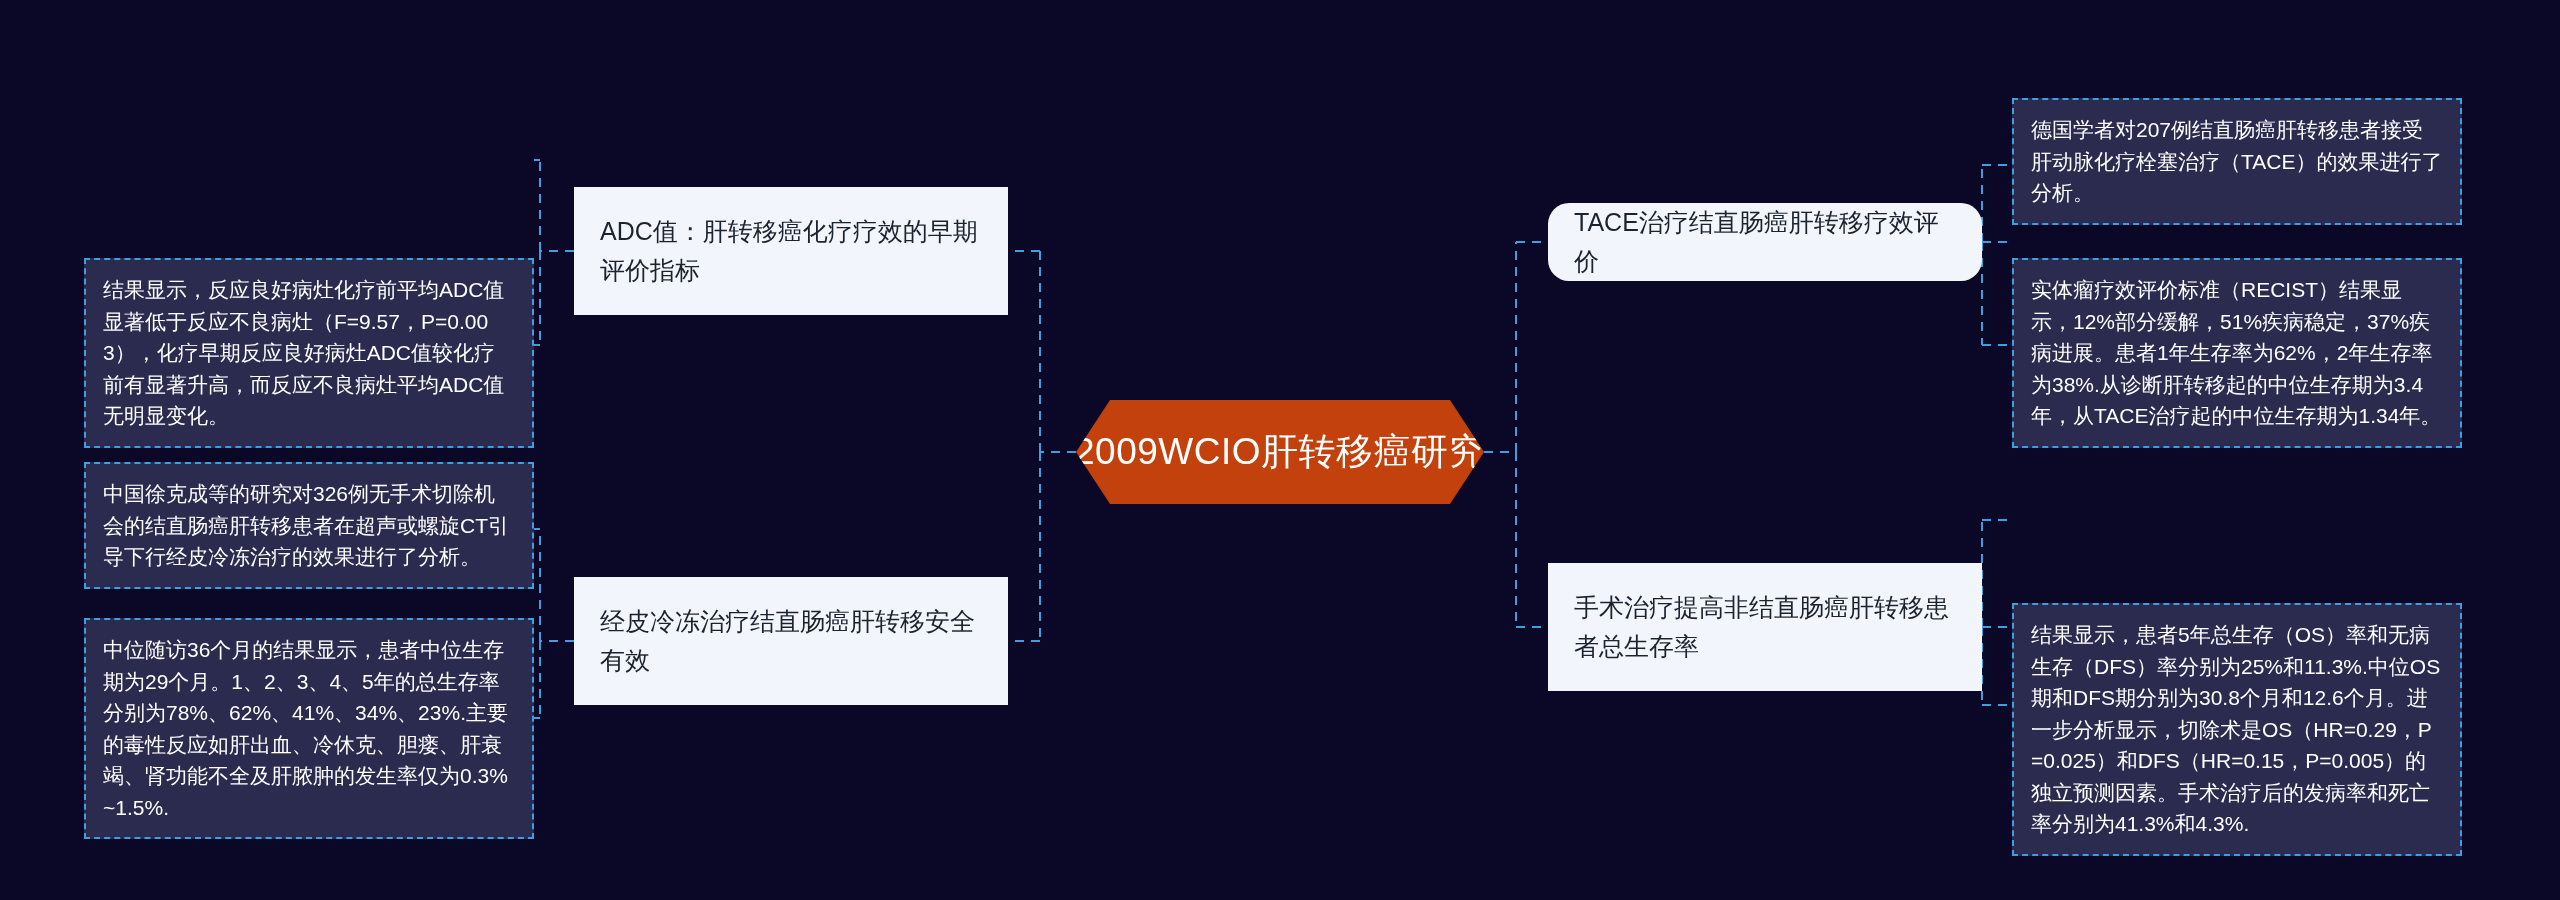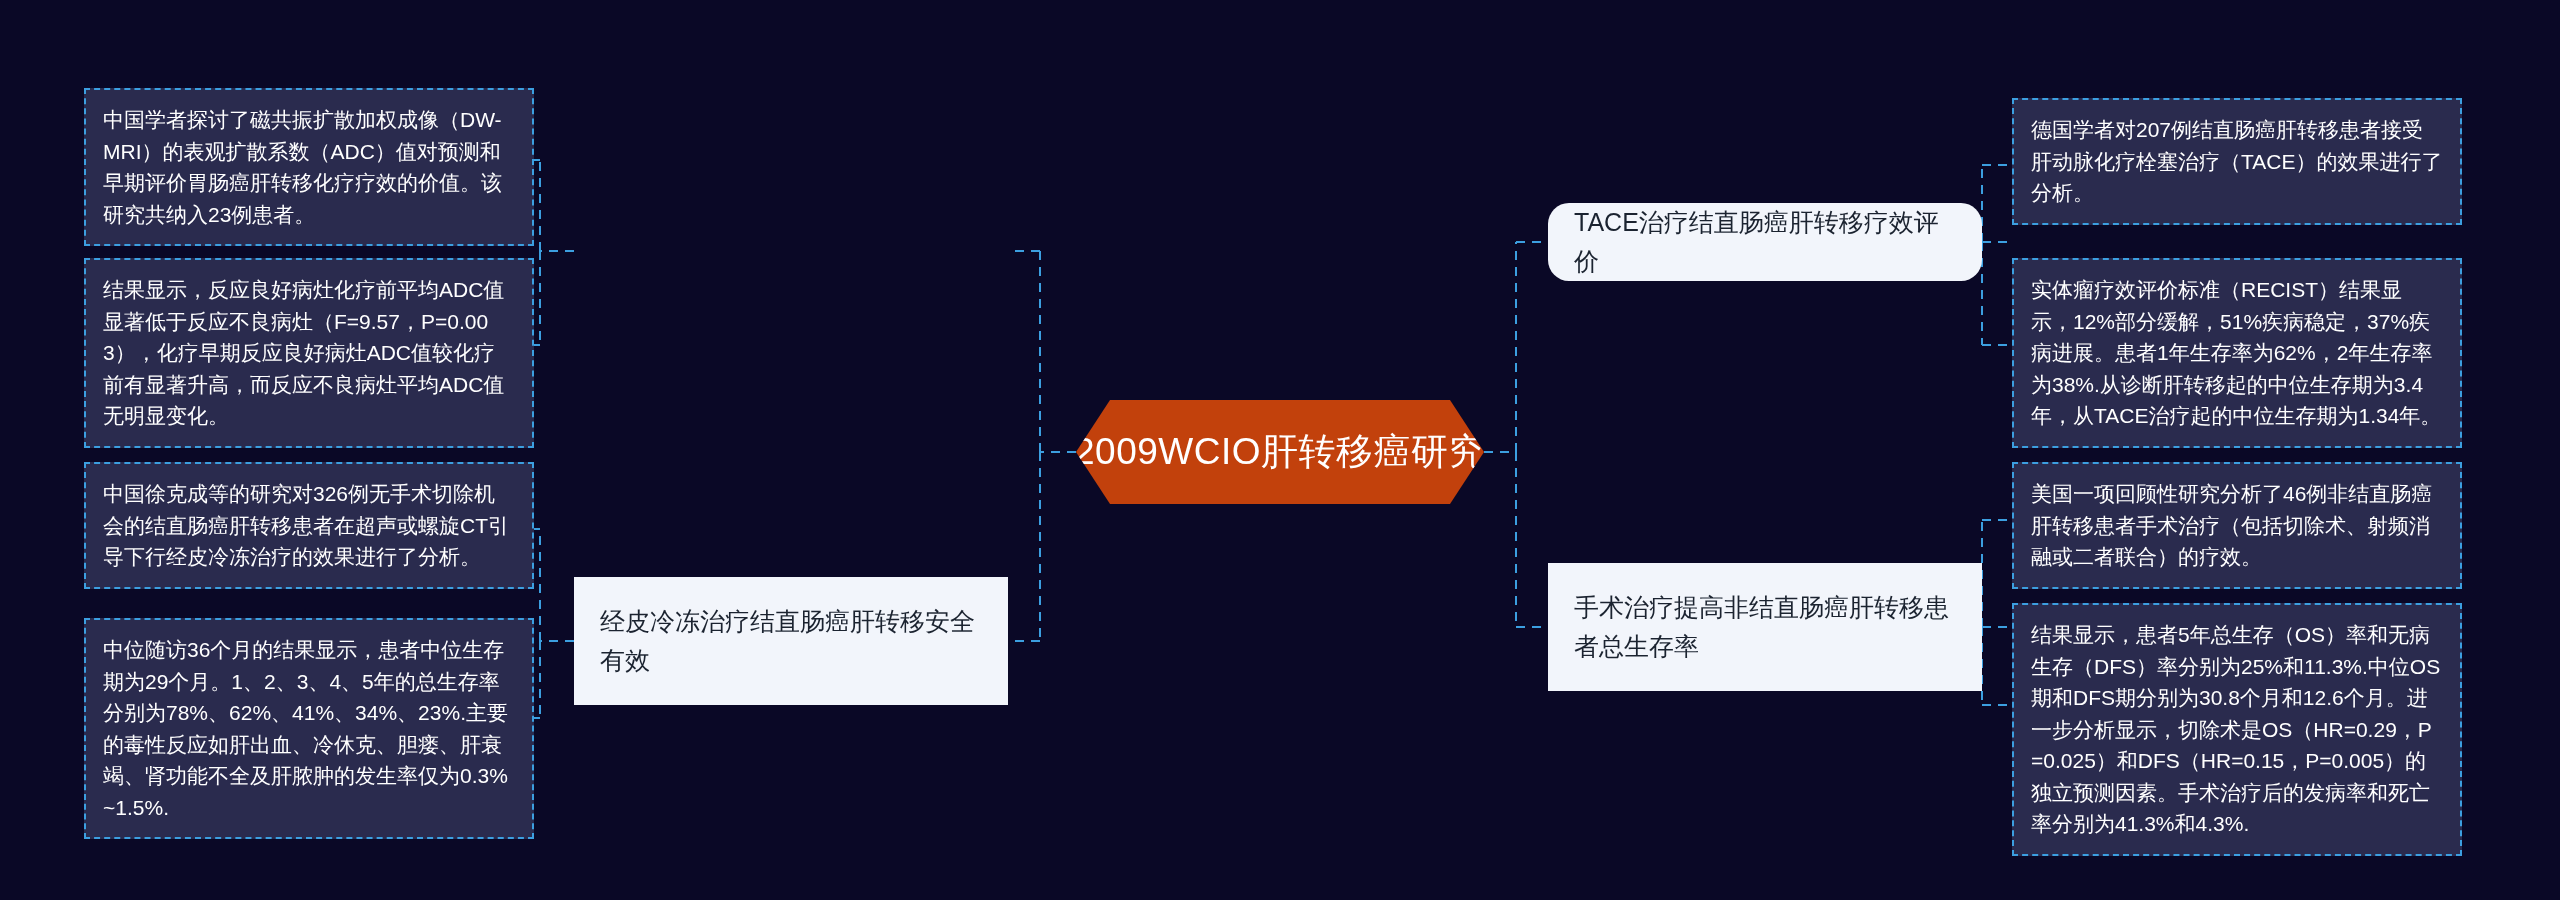--- a/index.html
+++ b/index.html
@@ -132,42 +132,43 @@
       <path d="M 1982 627 L 1982 705"></path>
       <path d="M 1982 520 L 2012 520"></path>
       <path d="M 1982 705 L 2012 705"></path>
     </g>
   </svg>
 
   <div class="center-node">
     <span>2009WCIO肝转移癌研究</span>
   </div>
 
+  <div class="topic" id="topic-adc">
+    <span>ADC值：肝转移癌化疗疗效的早期评价指标</span>
+  </div>
 
   <div class="topic" id="topic-cryo">
     <span>经皮冷冻治疗结直肠癌肝转移安全有效</span>
   </div>
 
   <div class="topic" id="topic-tace">
     <span>TACE治疗结直肠癌肝转移疗效评价</span>
   </div>
 
   <div class="topic" id="topic-surgery">
     <span>手术治疗提高非结直肠癌肝转移患者总生存率</span>
   </div>
 
-  <div class="detail" id="d-left-1">中国学者探讨了磁共振扩散加权成像（DW-MRI）的表观扩散系数（ADC）值对预测和早期评价胃肠癌肝转移化疗疗效的价值。该研究共纳入23例患者。</div>
 
   <div class="detail" id="d-left-2">结果显示，反应良好病灶化疗前平均ADC值显著低于反应不良病灶（F=9.57，P=0.003），化疗早期反应良好病灶ADC值较化疗前有显著升高，而反应不良病灶平均ADC值无明显变化。</div>
 
   <div class="detail" id="d-left-3">中国徐克成等的研究对326例无手术切除机会的结直肠癌肝转移患者在超声或螺旋CT引导下行经皮冷冻治疗的效果进行了分析。</div>
 
   <div class="detail" id="d-left-4">中位随访36个月的结果显示，患者中位生存期为29个月。1、2、3、4、5年的总生存率分别为78%、62%、41%、34%、23%.主要的毒性反应如肝出血、冷休克、胆瘘、肝衰竭、肾功能不全及肝脓肿的发生率仅为0.3%~1.5%.</div>
 
   <div class="detail" id="d-right-1">德国学者对207例结直肠癌肝转移患者接受肝动脉化疗栓塞治疗（TACE）的效果进行了分析。</div>
 
   <div class="detail" id="d-right-2">实体瘤疗效评价标准（RECIST）结果显示，12%部分缓解，51%疾病稳定，37%疾病进展。患者1年生存率为62%，2年生存率为38%.从诊断肝转移起的中位生存期为3.4年，从TACE治疗起的中位生存期为1.34年。</div>
 
-  <div class="detail" id="d-right-3">美国一项回顾性研究分析了46例非结直肠癌肝转移患者手术治疗（包括切除术、射频消融或二者联合）的疗效。</div>
 
   <div class="detail" id="d-right-4">结果显示，患者5年总生存（OS）率和无病生存（DFS）率分别为25%和11.3%.中位OS期和DFS期分别为30.8个月和12.6个月。进一步分析显示，切除术是OS（HR=0.29，P=0.025）和DFS（HR=0.15，P=0.005）的独立预测因素。手术治疗后的发病率和死亡率分别为41.3%和4.3%.</div>
 
 </div>
 
 </body></html>

